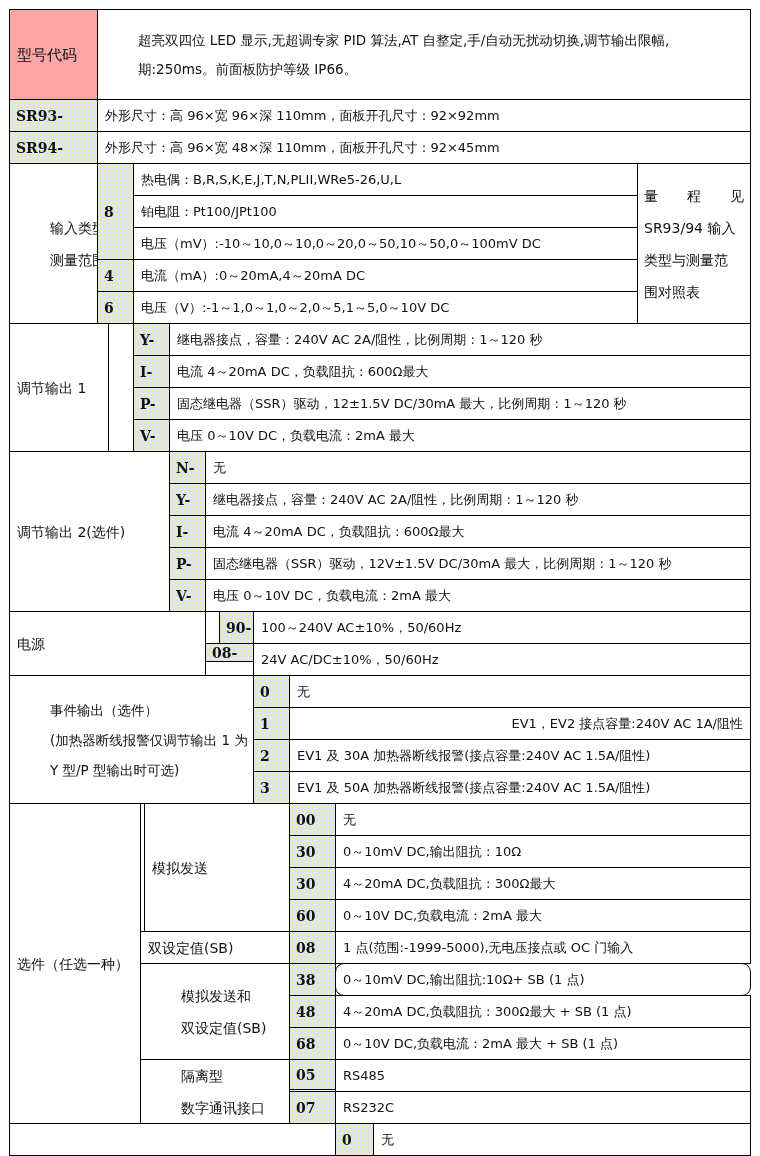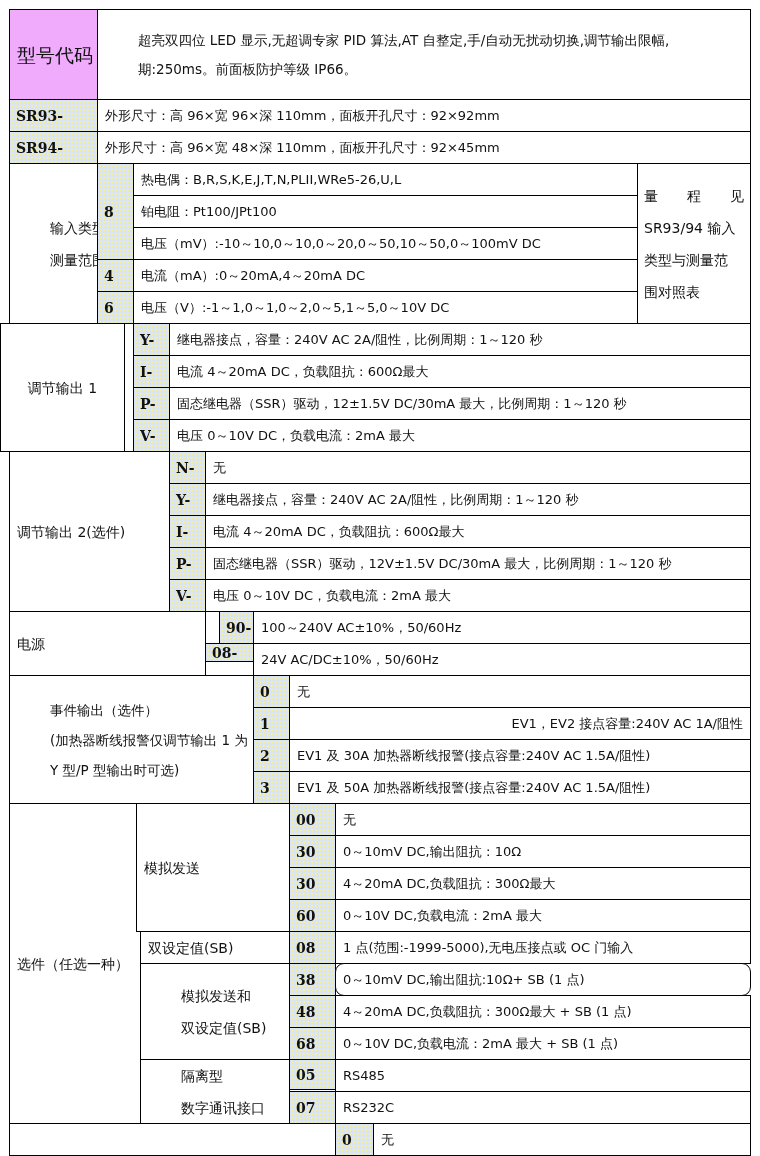--- a/index.html
+++ b/index.html
@@ -1,20 +1,20 @@
 <!DOCTYPE html>
 <html><head>
 <meta charset="utf-8">
 <style>
   html,body{margin:0;padding:0;background:#ffffff;}
   body{width:760px;height:1156px;position:relative;overflow:hidden;
        font-family:"DejaVu Sans","Liberation Sans",sans-serif;font-size:13px;color:#111;}
   .c{position:absolute;box-sizing:border-box;border:1px solid #000;background:#fff;
      display:flex;align-items:center;padding:0 7px;white-space:nowrap;overflow:hidden;line-height:32px;}
-  .hdr{background:#f0abfc;font-size:19px;}
+  .hdr{background:#fca5a5;font-size:15px;}
   .code{background-color:#dbe5f1;
         background-image:radial-gradient(#f4ef9c 0.8px, transparent 1px);
         background-size:4px 4px;font-family:"DejaVu Serif","Liberation Serif",serif;
         font-weight:bold;font-size:14px;padding:0 6px;}
   .lbl{font-size:14px;}
   .multi{flex-direction:column;align-items:flex-start;justify-content:center;line-height:32px;white-space:normal;padding-left:40px;}
   .multi span{display:block;white-space:nowrap;}
   .desc{font-size:13px;}
   .note{flex-direction:column;align-items:stretch;justify-content:center;line-height:32px;white-space:normal;font-size:14px;}
   .note .spread{display:flex;justify-content:space-between;}
@@ -75,21 +75,21 @@
   <div class="spread">
     <span>量</span>
     <span>程</span>
     <span>见</span>
   </div>
   <span>SR93/94 输入</span>
   <span>类型与测量范</span>
   <span>围对照表</span>
 </div>
 
-<div class="c lbl" style="left:0;top:323px;width:125px;height:129px;justify-content:center;">
+<div class="c lbl" style="left:9px;top:323px;width:100px;height:129px;">
   <span>调节输出 1</span>
   </div>
 <div class="c code" style="left:133px;top:323px;width:37px;height:33px;">
     <span>Y-</span>
   </div>
 <div class="c desc" style="left:169px;top:323px;width:582px;height:33px;">
     <span>继电器接点，容量：240V AC 2A/阻性，比例周期：1～120 秒</span>
   </div>
 <div class="c code" style="left:133px;top:355px;width:37px;height:33px;">
     <span>I-</span>
@@ -187,21 +187,21 @@
     <span>3</span>
   </div>
 <div class="c desc" style="left:289px;top:771px;width:462px;height:33px;">
     <span>EV1 及 50A 加热器断线报警(接点容量:240V AC 1.5A/阻性)</span>
   </div>
 
 <div class="c lbl" style="left:9px;top:803px;width:132px;height:321px;">
   <span>选件（任选一种）</span>
   </div>
 
-<div class="c lbl" style="left:136px;top:803px;width:164px;height:129px;">
+<div class="c lbl" style="left:144px;top:803px;width:164px;height:129px;">
   <span>模拟发送</span>
   </div>
 <div class="c code" style="left:289px;top:803px;width:47px;height:33px;">
     <span>00</span>
   </div>
 <div class="c desc" style="left:335px;top:803px;width:416px;height:33px;">
     <span>无</span>
   </div>
 <div class="c code" style="left:289px;top:835px;width:47px;height:33px;">
     <span>30</span>

